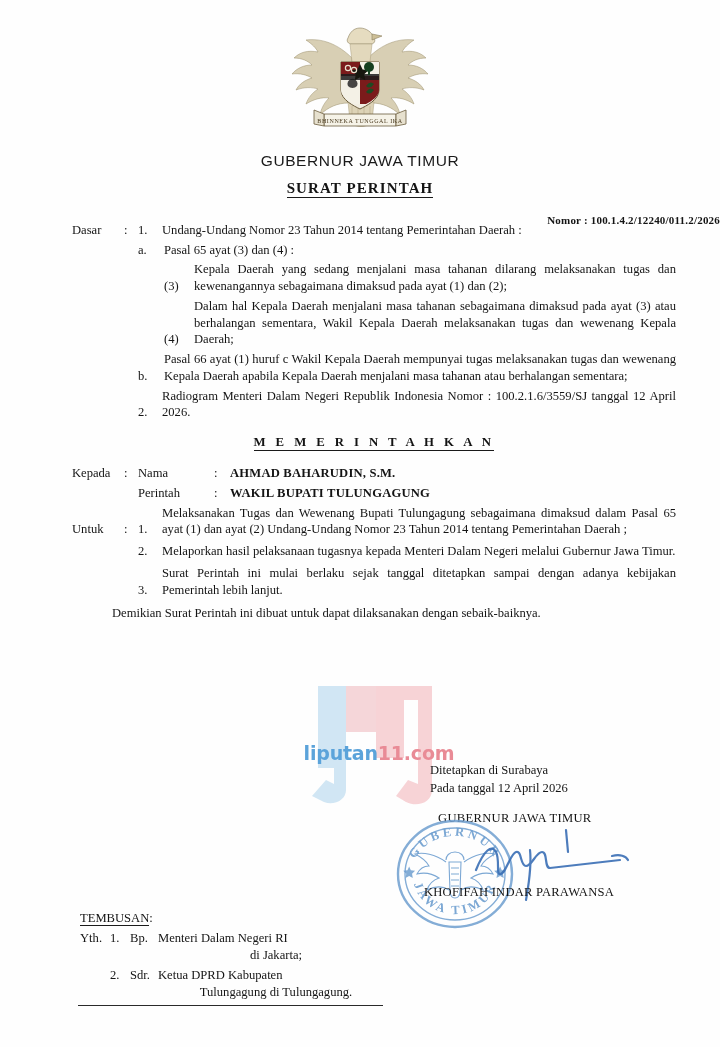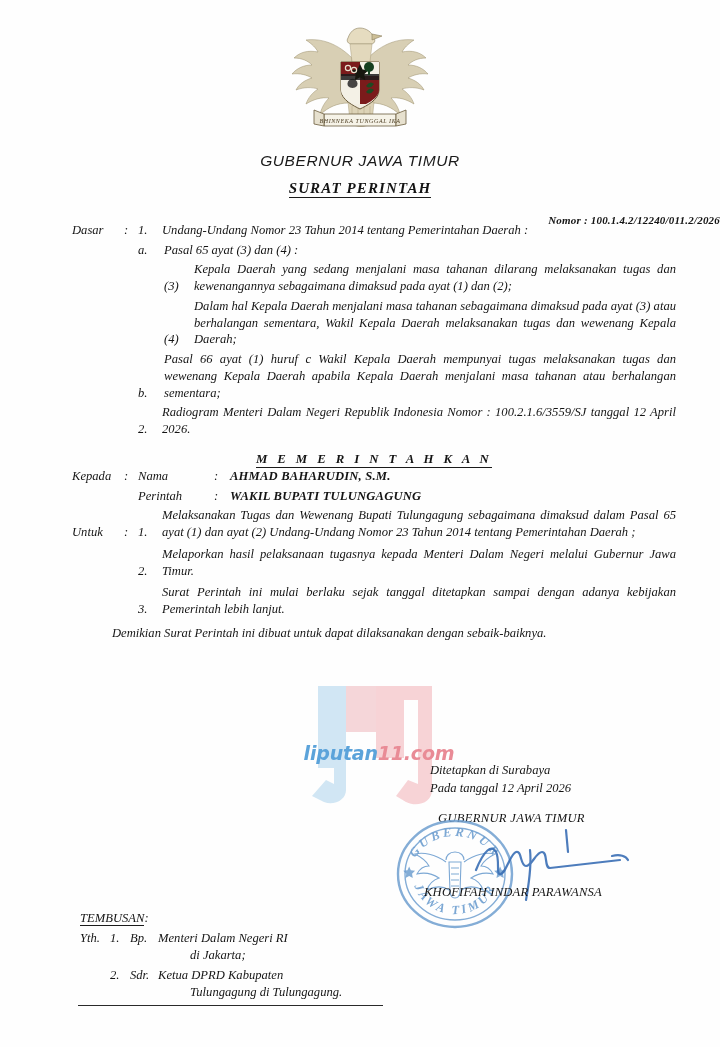--- a/index.html
+++ b/index.html
@@ -3,21 +3,21 @@
 <meta charset="utf-8">
 <style>
   * { margin:0; padding:0; box-sizing:border-box; }
   html, body {
     width:720px; height:1047px;
     background:#ffffff;
     font-family:"Liberation Serif", serif;
     color:#141414;
     overflow:hidden;
   }
-  .page { position:relative; width:720px; height:1047px; background:#fefefe;font-style:italic; }
+  .page { position:relative; width:720px; height:1047px; background:#fefefe; }
 
   
   .emblem-wrap { position:absolute; left:0; right:0; top:14px; display:flex; justify-content:center; }
   .emblem { width:148px; height:130px; }
 
   
   .hdr { position:absolute; left:0; right:0; top:152px; text-align:center; }
   .hdr-gov { font-size:15.5px; font-family:"Liberation Sans", sans-serif; letter-spacing:.6px; color:#1a1a1a; }
   .hdr-title { margin-top:10px; font-size:15px; font-weight:bold; letter-spacing:1.1px; display:inline-block;
                border-bottom:1.6px solid #1a1a1a; padding-bottom:0px; line-height:1.15; }
@@ -41,21 +41,21 @@
 
   .mt3 { margin-top:3px; }
   .mt5 { margin-top:5px; }
 
   
   .memer { text-align:center; margin-top:13px; }
   .memer span { font-size:12.8px; font-weight:bold; letter-spacing:3.4px;
                 border-bottom:1.4px solid #1a1a1a; padding-bottom:1px; }
 
   
-  .kepada { }
+  .kepada { margin-top:14px; }
   .k-lbl { width:52px; flex:0 0 52px; }
   .k-col { width:14px; flex:0 0 14px; }
   .k-fld { width:76px; flex:0 0 76px; }
   .k-col2 { width:16px; flex:0 0 16px; }
   .k-val { font-weight:bold; letter-spacing:.2px; }
 
   
   .closing { margin-top:7px; text-align:justify; text-indent:40px; }
 
   
@@ -76,21 +76,21 @@
   .wm-b { color:#e98b96; }
 
   
   .temb { position:absolute; left:80px; top:910px; width:330px; font-size:12.6px; line-height:1.34; }
   .temb-h { display:inline-block; }
   .temb-h u { text-decoration:none; border-bottom:1.2px solid #1a1a1a; padding-bottom:0px; }
   .t-yth { width:30px; flex:0 0 30px; }
   .t-no { width:20px; flex:0 0 20px; }
   .t-pre { width:28px; flex:0 0 28px; }
   .t-body { flex:1 1 auto; text-align:justify; }
-  .t-sub { margin-left:110px; }
+  .t-sub { margin-left:62px;text-align:center; }
   .temb-rule { margin-top:5px; margin-left:-2px; width:305px; height:0;
                border-top:1.3px solid #2a2a2a; }
 </style>
 </head>
 <body>
 
 <div class="page">
 
   <div class="emblem-wrap">
     <svg class="emblem" viewBox="0 0 148 130">

